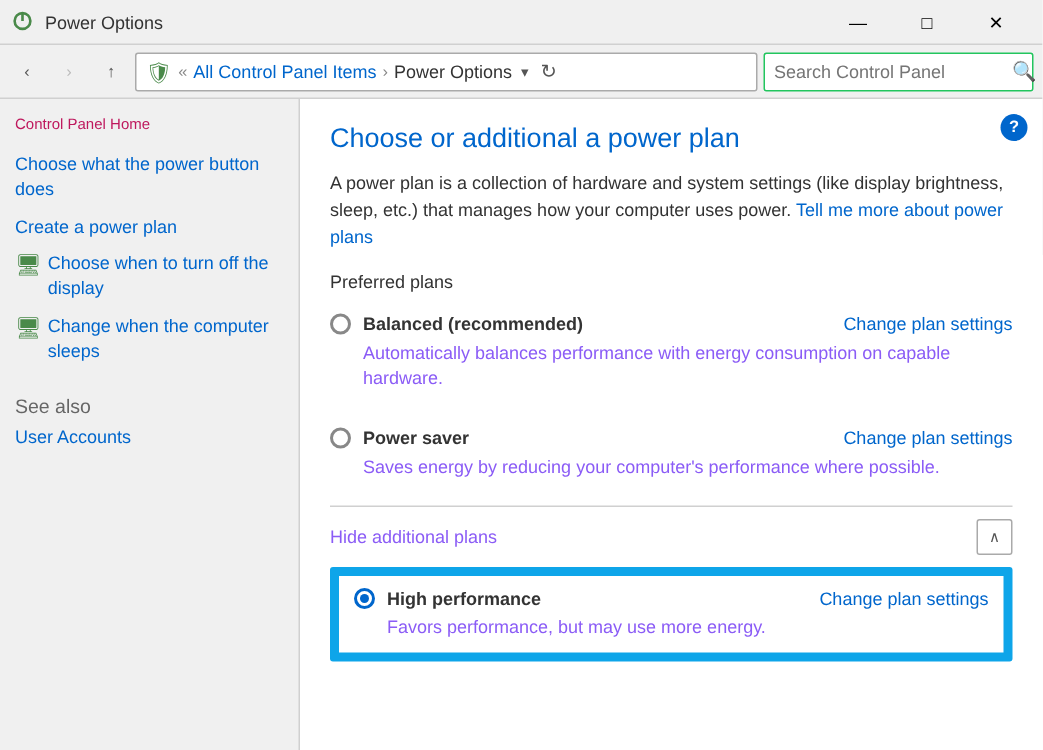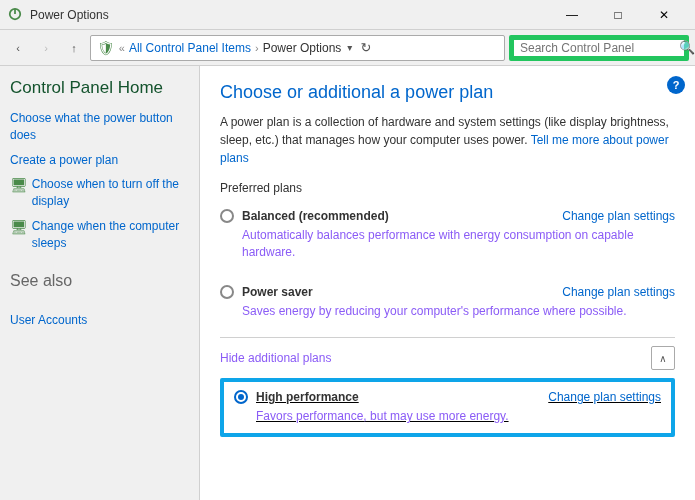--- a/index.html
+++ b/index.html
@@ -46,21 +46,21 @@
       gap: 4px;
     }
     .address-path-icon { color: #4a8a4a; font-size: 14px; }
     .address-sep { color: #888; font-size: 11px; }
     .address-link { color: #0066cc; cursor: pointer; }
     .address-refresh { color: #555; font-size: 13px; margin-left: 4px; cursor: pointer; }
     .address-dropdown { font-size: 10px; color: #555; cursor: pointer; margin-left: 2px; }
 
     .search-box {
       display: flex; align-items: center;
-      border: 5px solid #22c55e; background: white; height: 26px;
+      border: 1px solid #22c55e; background: white; height: 26px;
       width: 180px; border-radius: 2px; padding: 0 6px; gap: 4px;
     }
     .search-input {
       border: none; outline: none; font-size: 12px; flex: 1; color: #888;
       background: transparent;
     }
     .search-icon { color: #555; font-size: 13px; cursor: pointer; }
 
     
     .main-container {
@@ -70,33 +70,33 @@
 
     
     .sidebar {
       width: 200px;
       background: #f0f0f0;
       border-right: 1px solid #d0d0d0;
       padding: 12px 10px;
       flex-shrink: 0;
     }
     .sidebar-home {
-      color: #14532d; font-size: 17px; cursor: pointer; margin-bottom: 12px;
+      color: #be185d; font-size: 10px; cursor: pointer; margin-bottom: 12px;
       text-decoration: none; display: block;
     }
     .sidebar-link {
       color: #0066cc; font-size: 12px; cursor: pointer; line-height: 1.4;
       margin-bottom: 8px; display: block; text-decoration: none;
     }
     .sidebar-link-with-icon {
       display: flex; align-items: flex-start; gap: 4px; margin-bottom: 8px;
     }
     .sidebar-link-icon { font-size: 14px; color: #4a8a4a; flex-shrink: 0; margin-top: 1px; }
     .see-also-section { margin-top: 20px; }
-    .see-also-label { font-size: 16px; color: #666; margin-bottom: 23px; }
+    .see-also-label { font-size: 13px; color: #666; margin-bottom: 6px; }
     .see-also-link { color: #0066cc; font-size: 12px; cursor: pointer; display: block; text-decoration: none; }
 
     
     .main-panel {
       flex: 1;
       background: white;
       padding: 16px 20px;
       overflow-y: auto;
       position: relative;
     }
@@ -157,25 +157,24 @@
       font-size: 12px; color: #8b5cf6;
     }
     .chevron-btn {
       width: 24px; height: 24px; border: 1px solid #aaa; background: white;
       display: flex; align-items: center; justify-content: center;
       cursor: pointer; border-radius: 2px; font-size: 10px; color: #555;
     }
 
     
     .plan-item-highlighted {
-      border: 4px solid #0ea5e9;
+      border: 6px solid #0ea5e9;
       border-radius: 2px;
       padding: 8px 10px;
       margin-bottom: 10px;
-      text-decoration: underline;
     }
 
     
     .power-icon-svg { width: 14px; height: 14px; }
   </style>
 </head>
 <body>
 
 <div class="title-bar">
   <span class="title-bar-icon">

